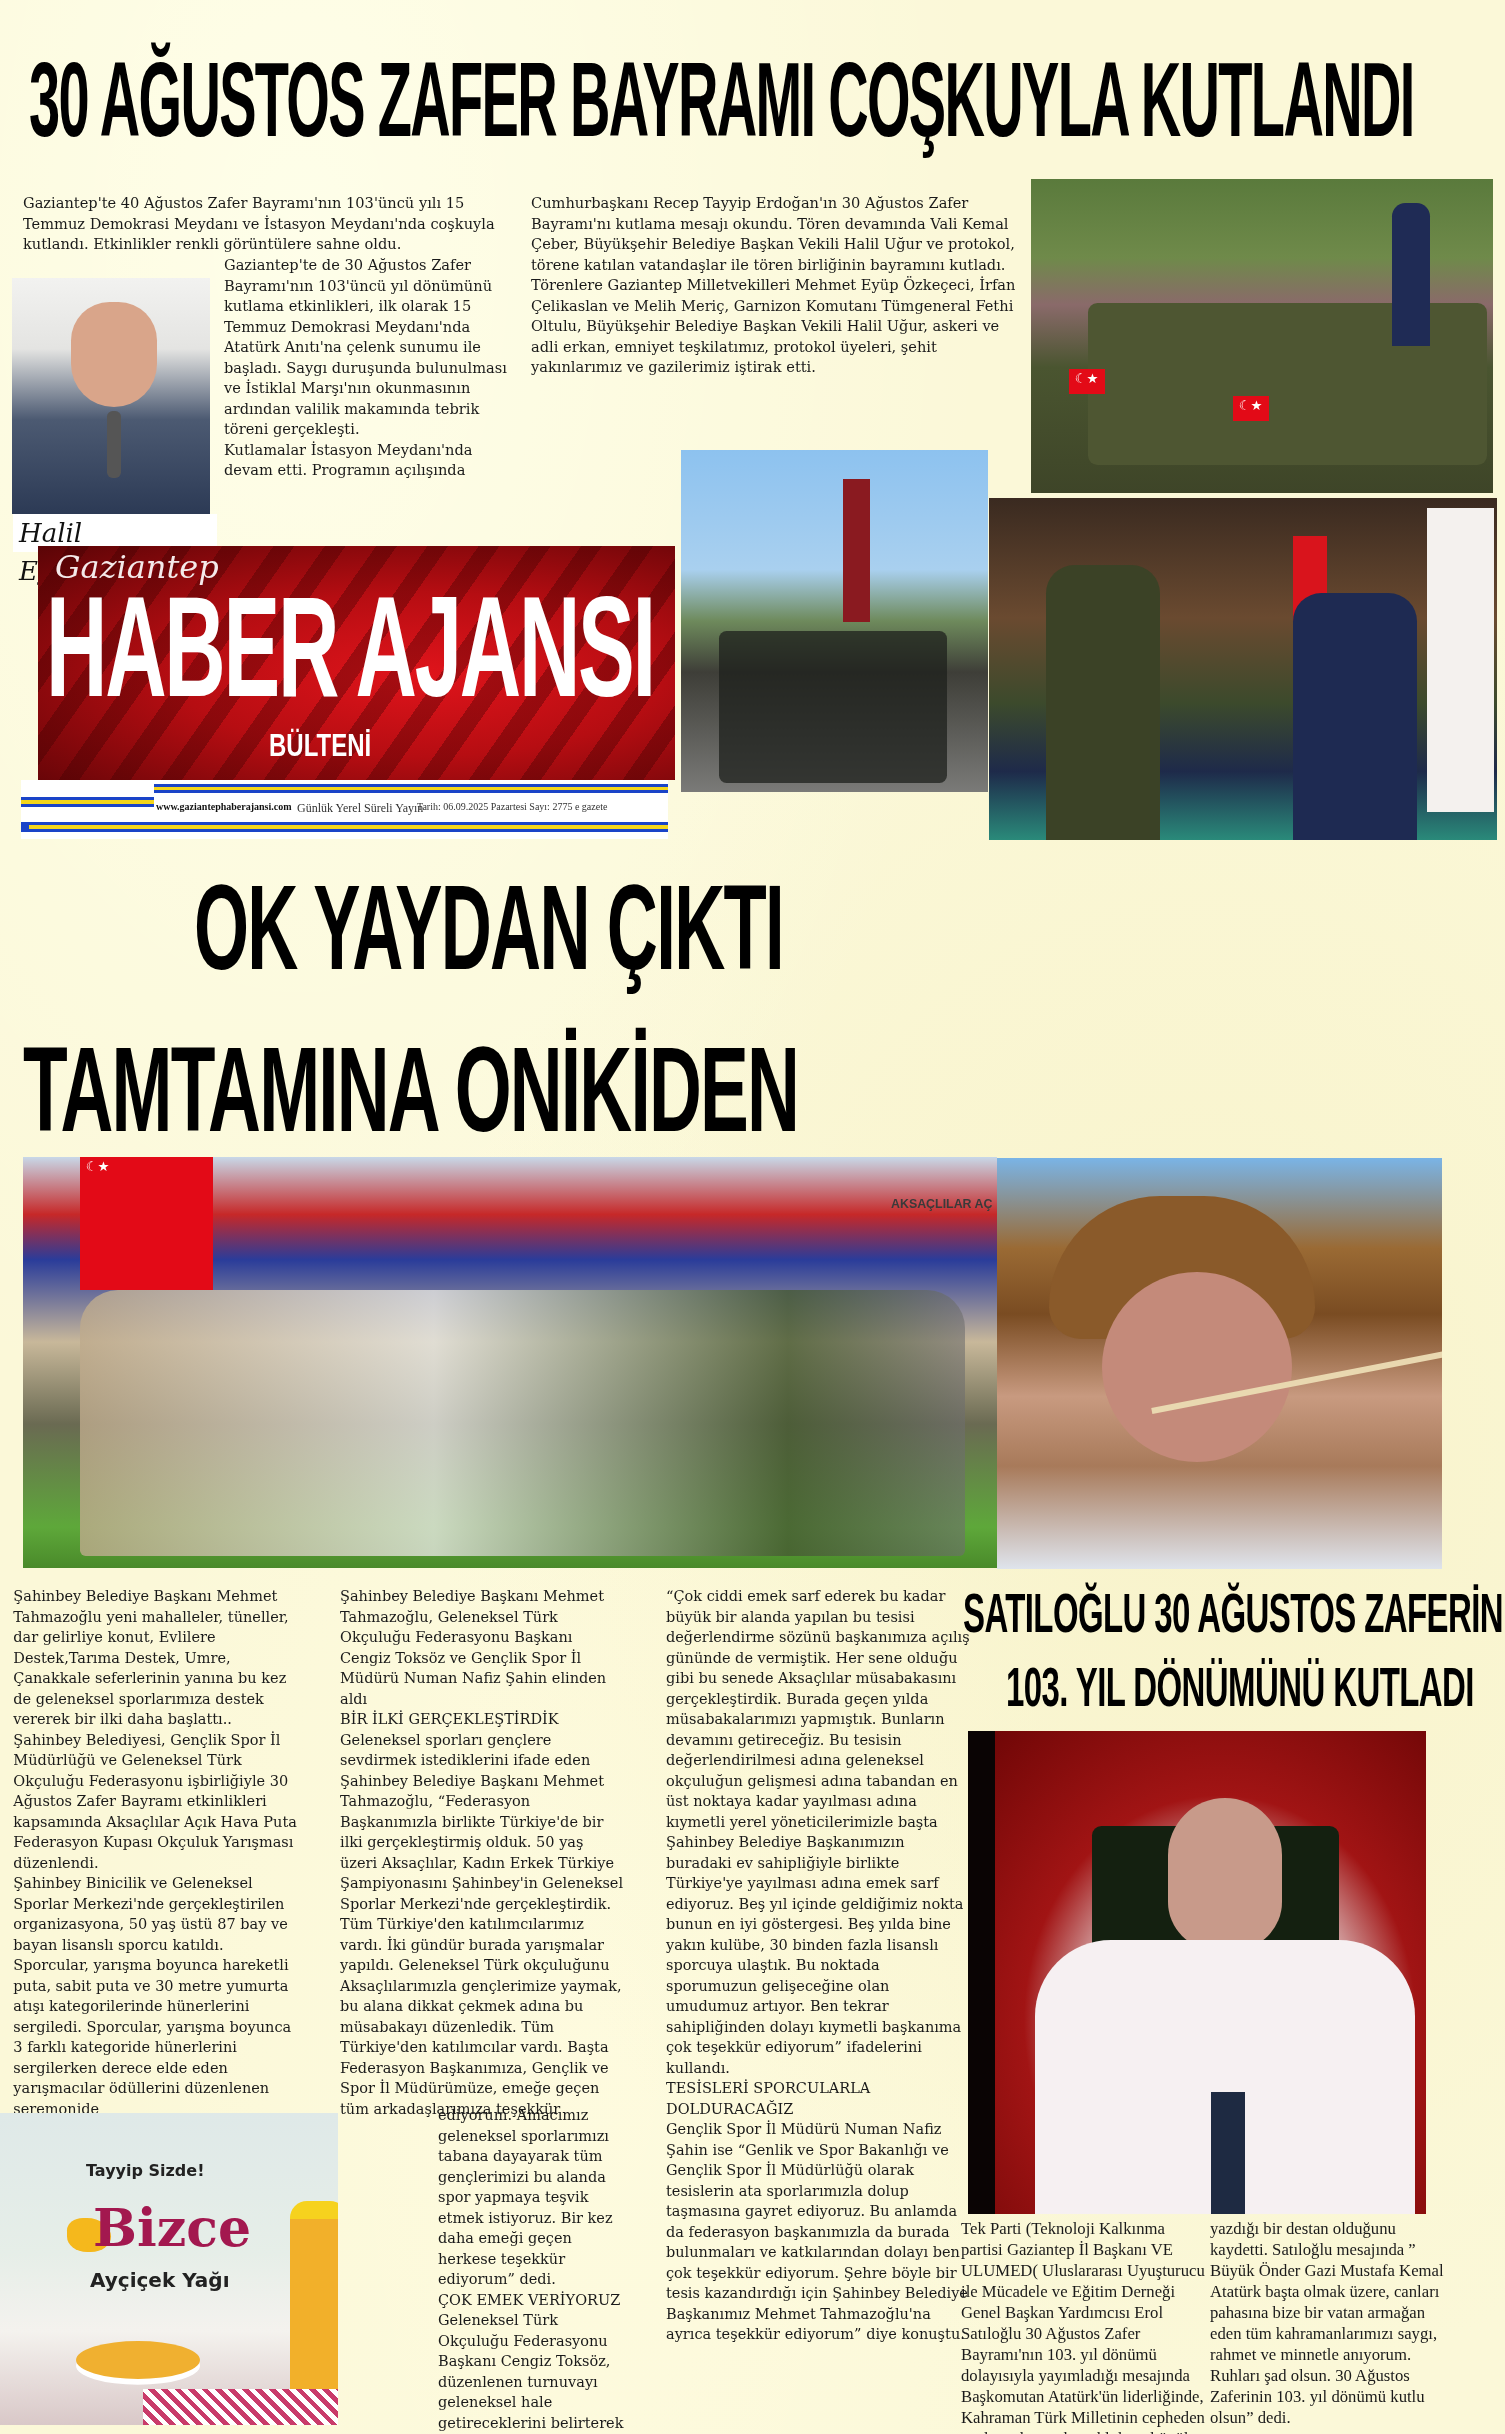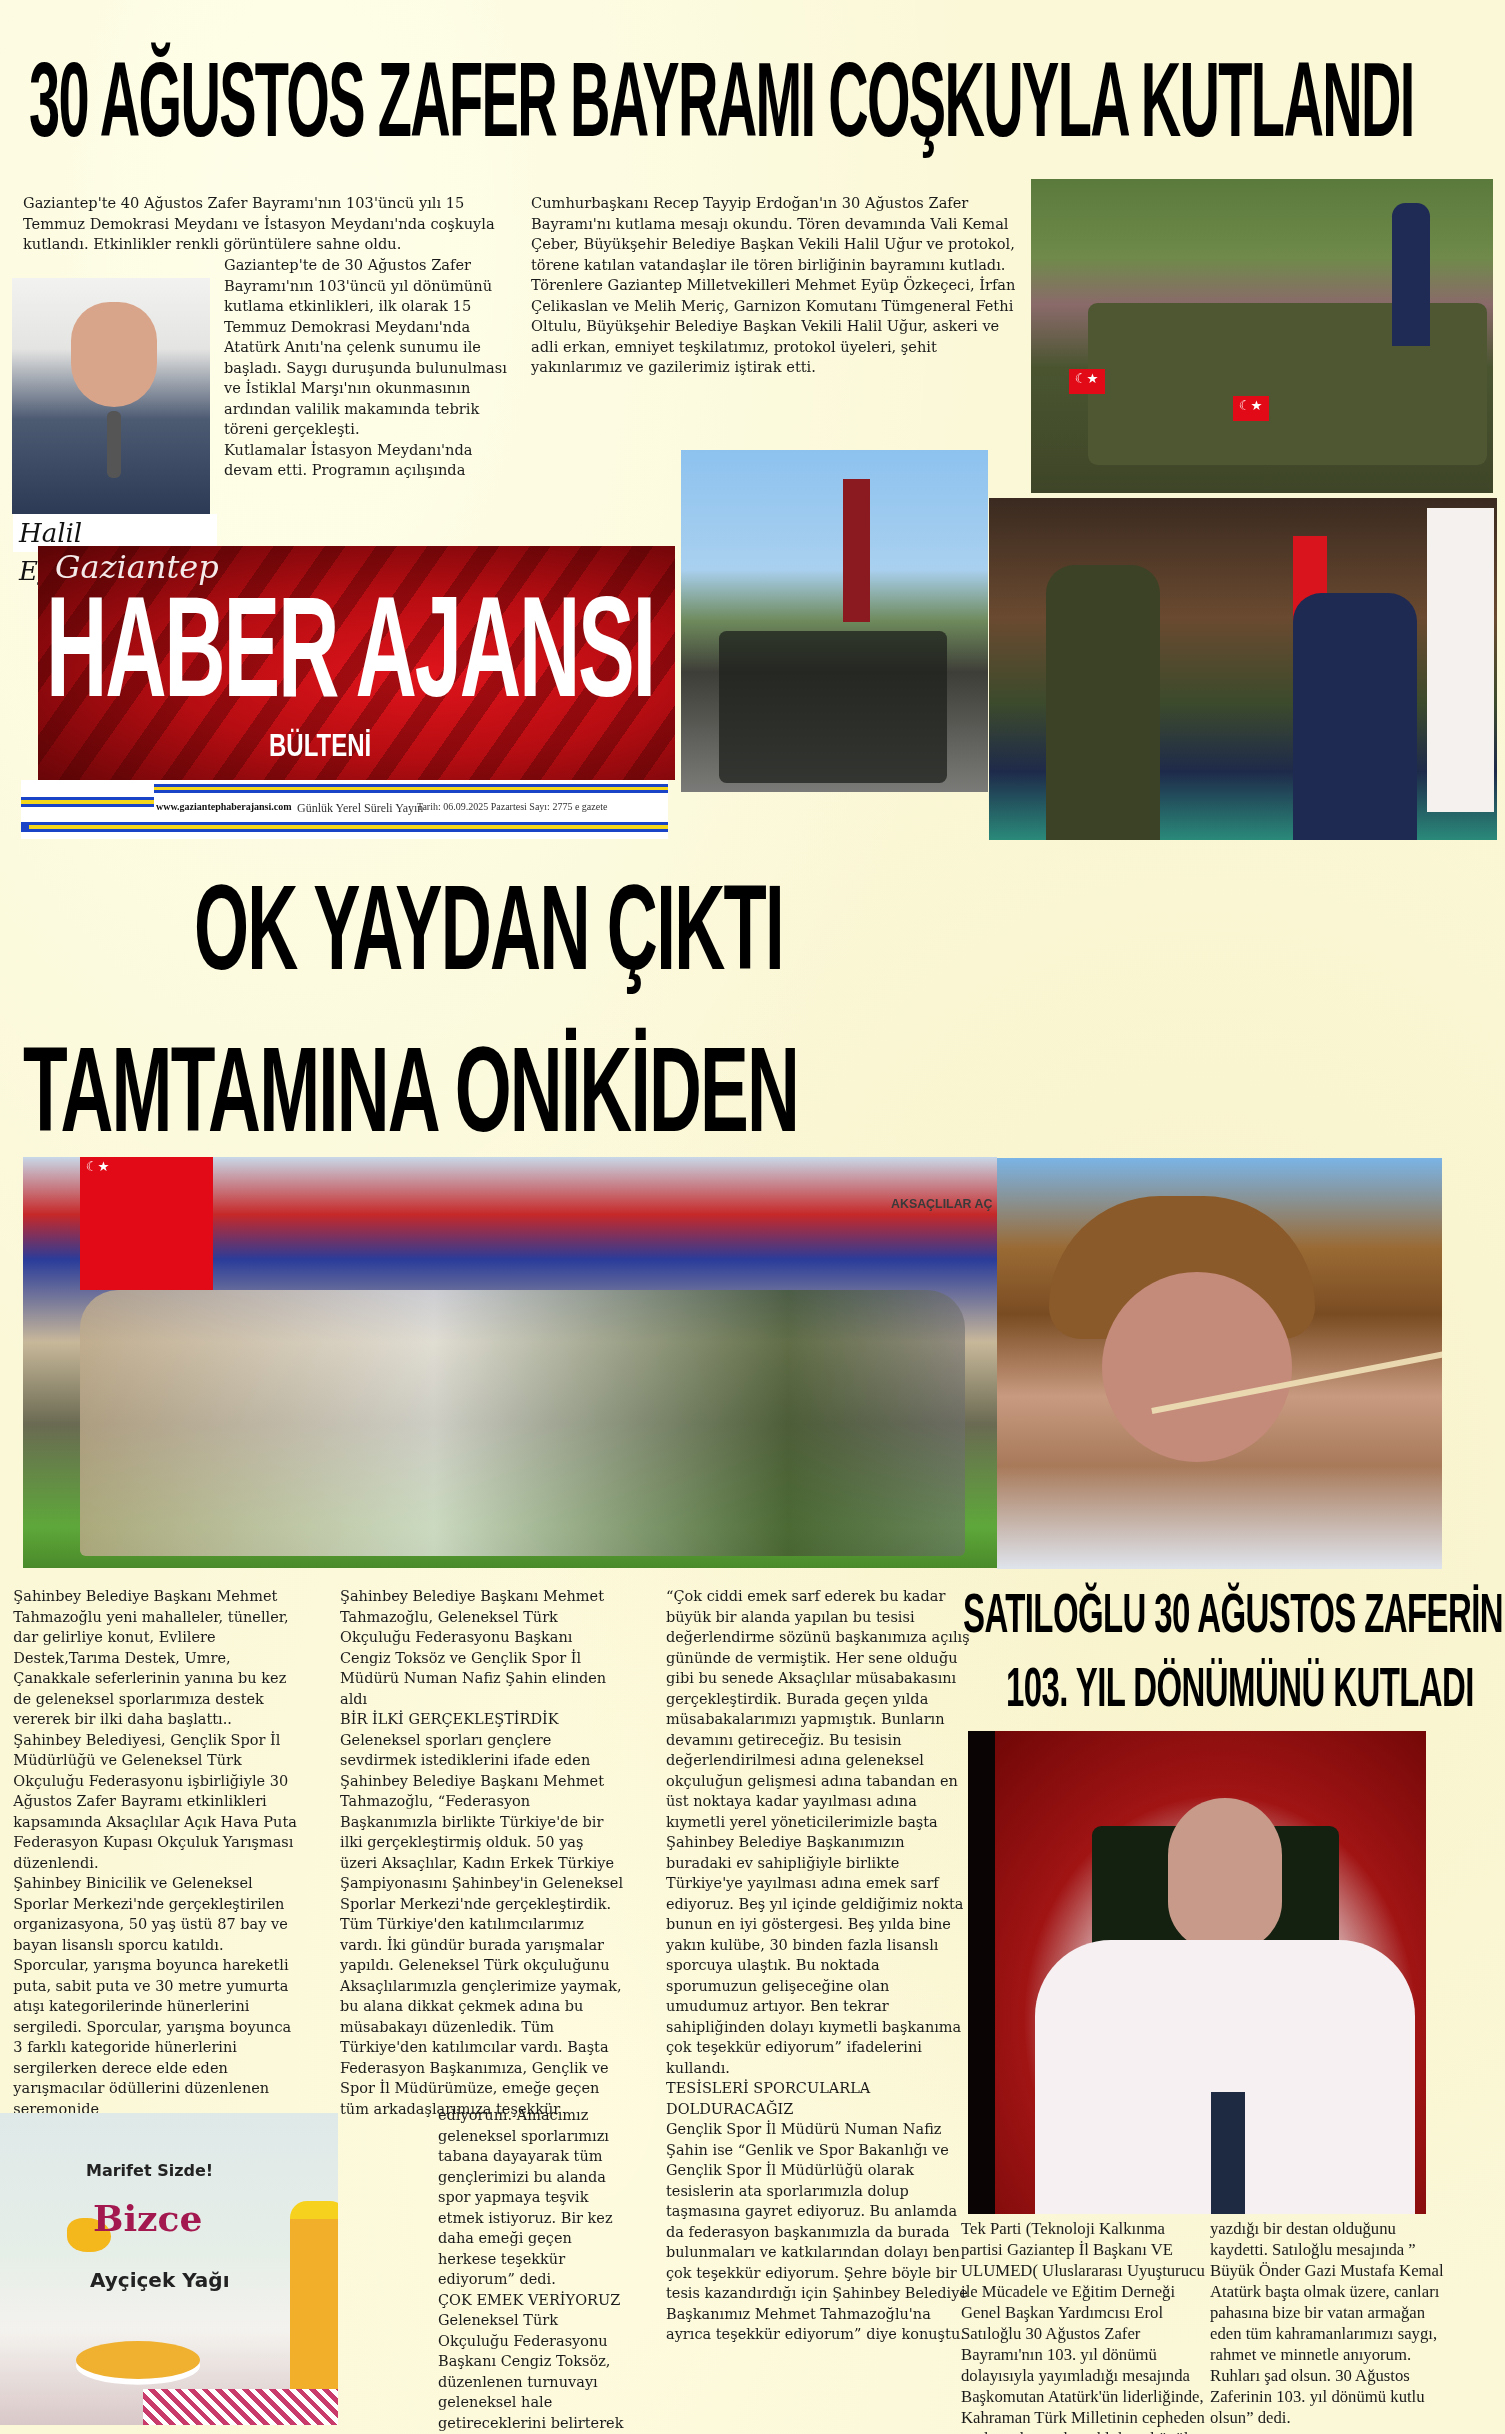--- a/index.html
+++ b/index.html
@@ -136,23 +136,23 @@
   <div class="abs" style="left:52px; top:38px; width:266px; height:143px; background:#8a5a2a; border-radius:133px 133px 38px 38px;"></div>
   <div class="abs" style="left:105px; top:114px; width:190px; height:190px; background:#c48a7a; border-radius:50%;"></div>
   <div class="abs" style="left:152px; top:221px; width:304px; height:5.7px; background:#e9d8b0; transform:rotate(-11deg);"></div>
 </div>
 
 <div class="abs body-text" style="left:13.3px; top:1586px; width:285px;">Şahinbey Belediye Başkanı Mehmet Tahmazoğlu yeni mahalleler, tüneller, dar gelirliye konut, Evlilere Destek,Tarıma Destek, Umre, Çanakkale seferlerinin yanına bu kez de geleneksel sporlarımıza destek vererek bir ilki daha başlattı..
 Şahinbey Belediyesi, Gençlik Spor İl Müdürlüğü ve Geleneksel Türk Okçuluğu Federasyonu işbirliğiyle 30 Ağustos Zafer Bayramı etkinlikleri kapsamında Aksaçlılar Açık Hava Puta Federasyon Kupası Okçuluk Yarışması düzenlendi.
 Şahinbey Binicilik ve Geleneksel Sporlar Merkezi'nde gerçekleştirilen organizasyona, 50 yaş üstü 87 bay ve bayan lisanslı sporcu katıldı. Sporcular, yarışma boyunca hareketli puta, sabit puta ve 30 metre yumurta atışı kategorilerinde hünerlerini sergiledi. Sporcular, yarışma boyunca 3 farklı kategoride hünerlerini sergilerken derece elde eden yarışmacılar ödüllerini düzenlenen seremonide</div>
 
 <div class="photo ph-ad" style="left:0px; top:2113px; width:338px; height:312px;">
-  <div class="abs" style="left:86px; top:48px; font-family:'DejaVu Sans',sans-serif; font-weight:bold; font-size:16px; color:#222;">Marifet Sizde!</div>
+  <div class="abs" style="left:86px; top:48px; font-family:'DejaVu Sans',sans-serif; font-weight:bold; font-size:16px; color:#222;">Tayyip Sizde!</div>
   <div class="abs" style="left:67px; top:105px; width:44px; height:34px; background:#f5b81c; border-radius:40% 60% 50% 50%;"></div>
-  <div class="abs" style="left:93px; top:84px; font-family:'DejaVu Serif',serif; font-weight:bold; font-size:36px; color:#a3184f;">Bizce</div>
+  <div class="abs" style="left:93px; top:84px; font-family:'DejaVu Serif',serif; font-weight:bold; font-size:52px; color:#a3184f;">Bizce</div>
   <div class="abs" style="left:90px; top:155px; font-family:'DejaVu Sans',sans-serif; font-weight:bold; font-size:20px; color:#222;">Ayçiçek Yağı</div>
   <div class="abs" style="left:76px; top:228px; width:124px; height:38px; background:#f0b030; border-radius:50%; box-shadow:0 5.7px 0 #fff;"></div>
   <div class="abs" style="left:290px; top:88px; width:57px; height:219px; background:linear-gradient(180deg,#f6d21e 0 8%,#f2b02a 8% 100%); border-radius:17px 17px 5.7px 5.7px;"></div>
   <div class="abs" style="left:143px; top:276px; width:200px; height:36px; background:repeating-linear-gradient(45deg,#c93b6a 0 4.8px,#fff 4.8px 9.5px);"></div>
 </div>
 
 <div class="abs body-text" style="left:340px; top:1586px; width:285px;">Şahinbey Belediye Başkanı Mehmet Tahmazoğlu, Geleneksel Türk Okçuluğu Federasyonu Başkanı Cengiz Toksöz ve Gençlik Spor İl Müdürü Numan Nafiz Şahin elinden aldı
 BİR İLKİ GERÇEKLEŞTİRDİK
 Geleneksel sporları gençlere sevdirmek istediklerini ifade eden Şahinbey Belediye Başkanı Mehmet Tahmazoğlu, “Federasyon Başkanımızla birlikte Türkiye'de bir ilki gerçekleştirmiş olduk. 50 yaş üzeri Aksaçlılar, Kadın Erkek Türkiye Şampiyonasını Şahinbey'in Geleneksel Sporlar Merkezi'nde gerçekleştirdik. Tüm Türkiye'den katılımcılarımız vardı. İki gündür burada yarışmalar yapıldı. Geleneksel Türk okçuluğunu Aksaçlılarımızla gençlerimize yaymak, bu alana dikkat çekmek adına bu müsabakayı düzenledik. Tüm Türkiye'den katılımcılar vardı. Başta Federasyon Başkanımıza, Gençlik ve Spor İl Müdürümüze, emeğe geçen tüm arkadaşlarımıza teşekkür</div>
 <div class="abs body-text" style="left:438px; top:2105px; width:190px;">ediyorum. Amacımız geleneksel sporlarımızı tabana dayayarak tüm gençlerimizi bu alanda spor yapmaya teşvik etmek istiyoruz. Bir kez daha emeği geçen herkese teşekkür ediyorum” dedi.

